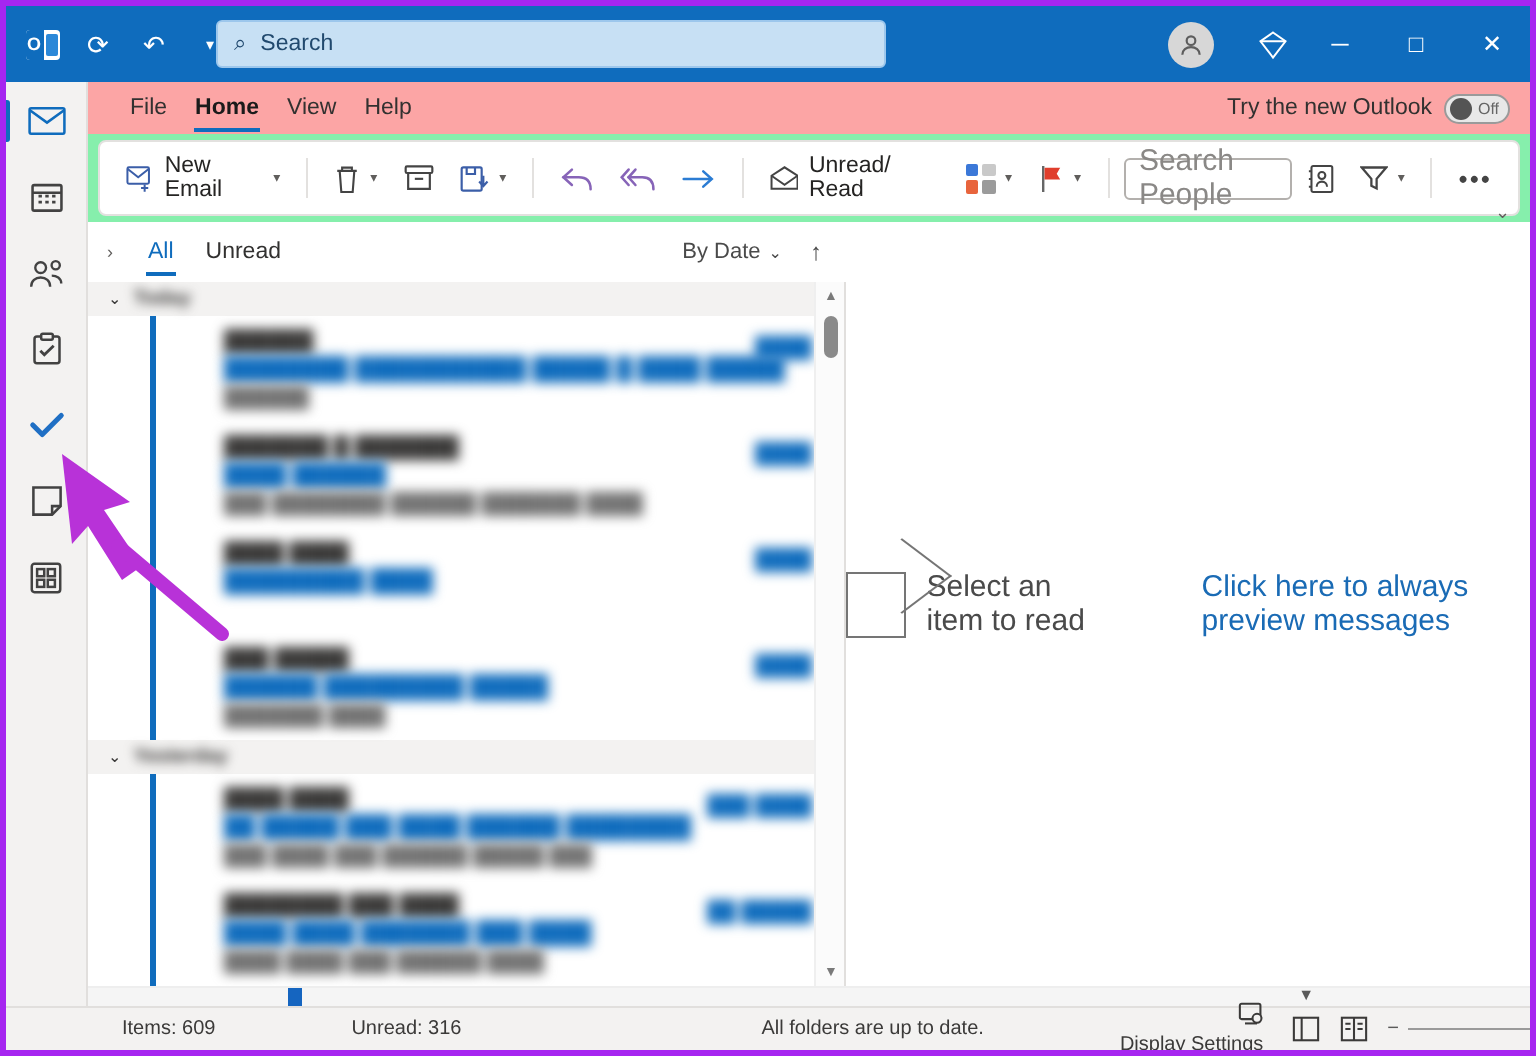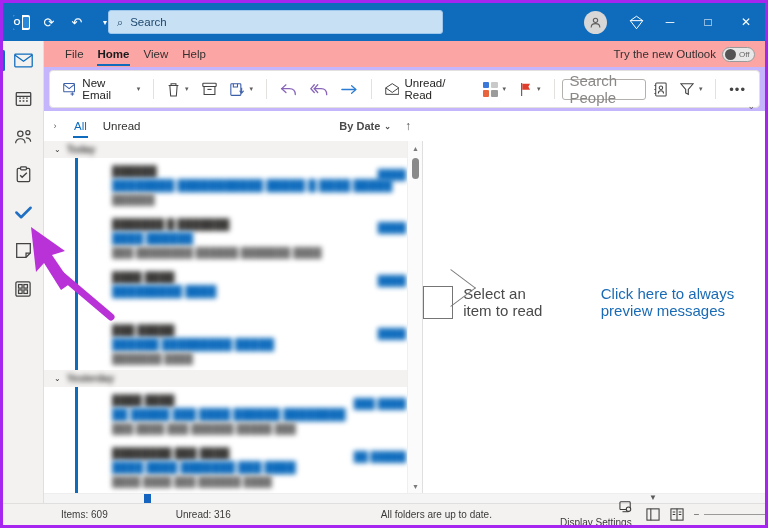--- a/index.html
+++ b/index.html
@@ -107,21 +107,21 @@
     width: 11px; height: 11px; border-radius: 50%; background: #545454;
     margin-left: 2px;
   }
   .toggle .lbl {
     font-size: 8px; color: #666; margin-left: 3px;
   }
 
   
   .ribbon {
     position: absolute; left: 41px; top: 64px; right: 0; height: 44px;
-    background: #c4b5fd; padding: 3px 5px 0 5px;
+    background: #86efac; padding: 3px 5px 0 5px;
   }
   .ribbon-inner {
     height: 38px; background: #ffffff; border: 1px solid #e3e1df;
     border-radius: 4px; display: flex; align-items: center;
     padding: 0 8px; gap: 3px;
   }
   .rb {
     display: flex; align-items: center; gap: 5px; height: 28px;
     padding: 0 5px; font-size: 11.5px; color: #252423; border-radius: 3px;
   }
@@ -150,21 +150,21 @@
   .filt {
     font-size: 11.5px; color: #323130; padding: 3px 8px; position: relative;
   }
   .filt.active { color: #0f6cbd; }
   .filt.active::after {
     content: ""; position: absolute; left: 7px; right: 7px; bottom: -3px;
     height: 2px; background: #0f6cbd;
   }
   .sortby {
     position: absolute; right: 32px; font-size: 11px; color: #4a4a4a;
-    display: flex; align-items: center; gap: 4px; font-weight: bold;
+    display: flex; align-items: center; gap: 4px;
   }
   .sortarrow { position: absolute; right: 12px; font-size: 12px; color: #4a4a4a; }
 
   
   .msglist {
     position: absolute; left: 41px; top: 138px; width: 379px; bottom: 32px;
     background: #ffffff; border-right: 1px solid #e1dfdd; overflow: hidden;
   }
   .group {
     height: 17px; background: #f3f2f1; display: flex; align-items: center;

